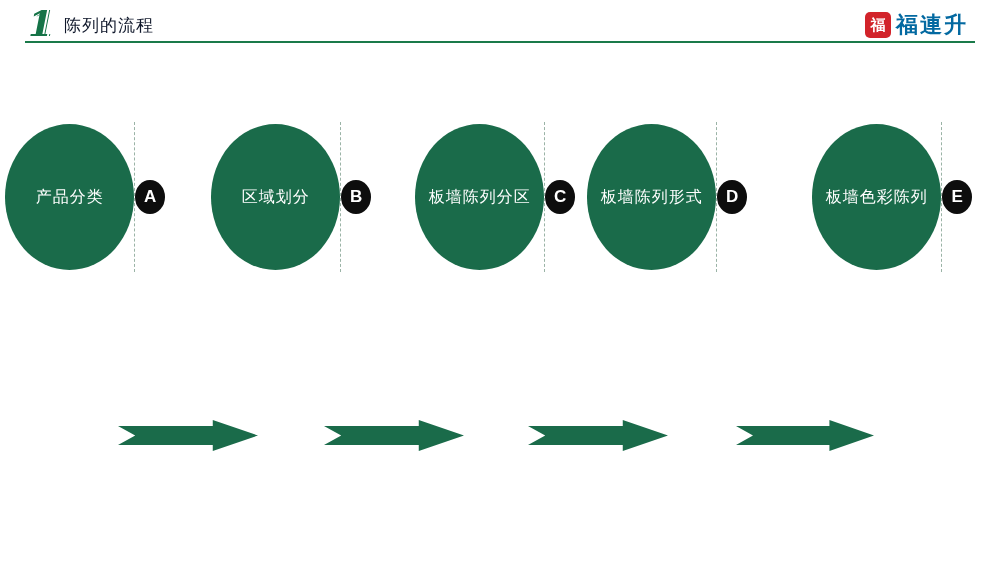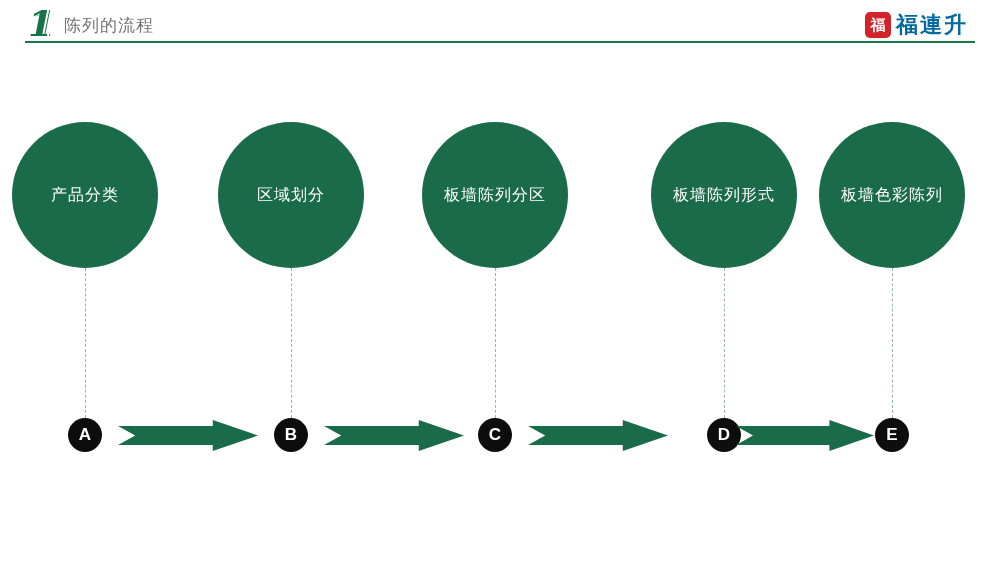--- a/index.html
+++ b/index.html
@@ -22,21 +22,21 @@
     font-style: italic;
     color: #157347;
     font-family: "DejaVu Serif", serif;
     text-shadow: 2px 0 0 #ffffff, 3px 0 0 #157347;
     line-height: 38px;
   }
   .header-title {
     position: absolute;
     left: 64px; top: 16px;
     font-size: 17px;
-    color: #737373;
+    color: #0f172a;
     letter-spacing: 1px;
     line-height: 20px;
   }
   .header-divider {
     position: absolute;
     left: 25px; top: 41px;
     width: 950px; height: 2px;
     background: #1a7a4a;
   }
 
@@ -67,27 +67,26 @@
     font-family: "Liberation Serif", serif;
     letter-spacing: 2px;
   }
 
   
   .step {
     position: absolute;
     top: 122px;
     width: 160px;
     display: flex;
-    flex-direction: column;
     align-items: center;
   }
   .step.s1 { left: 5px; }
   .step.s2 { left: 211px; }
   .step.s3 { left: 415px; }
-  .step.s4 { left: 644px; }
+  .step.s4 { left: 587px; }
   .step.s5 { left: 812px; }
 
   .step-circle {
     width: 146px; height: 146px;
     border-radius: 50%;
     background: #1a6b4a;
     color: #ffffff;
     display: flex;
     align-items: center;
     justify-content: center;

